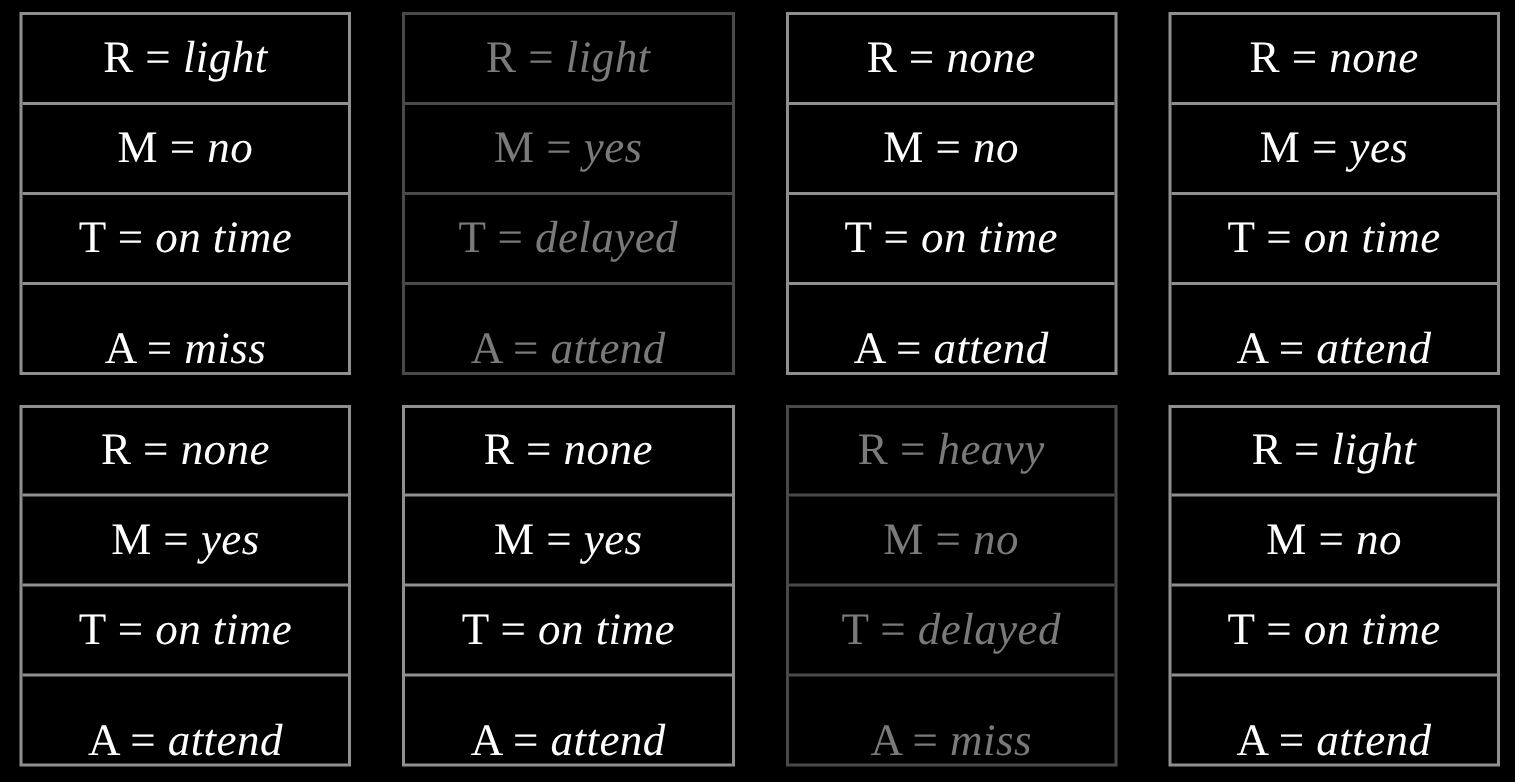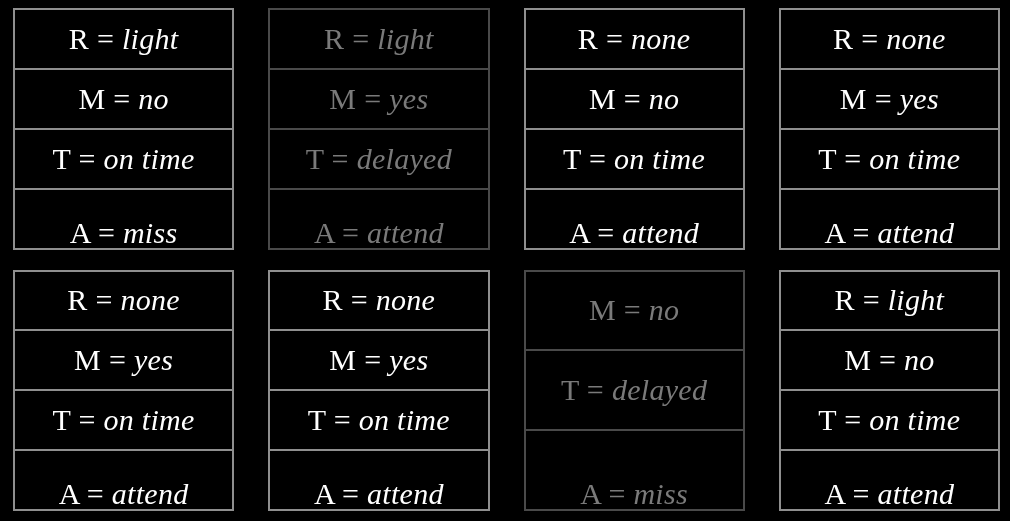--- a/index.html
+++ b/index.html
@@ -149,20 +149,23 @@
       </div>
       <div class="row">
         <span class="txt"><span class="var">T</span><span class="eq"> = </span><span class="val">on time</span></span>
       </div>
       <div class="row">
         <span class="txt"><span class="var">A</span><span class="eq"> = </span><span class="val">attend</span></span>
       </div>
     </div>
     <div class="card dim">
       <div class="row">
+        <span class="txt"><span class="var">R</span><span class="eq"> = </span><span class="val">heavy</span></span>
+      </div>
+      <div class="row">
         <span class="txt"><span class="var">M</span><span class="eq"> = </span><span class="val">no</span></span>
       </div>
       <div class="row">
         <span class="txt"><span class="var">T</span><span class="eq"> = </span><span class="val">delayed</span></span>
       </div>
       <div class="row">
         <span class="txt"><span class="var">A</span><span class="eq"> = </span><span class="val">miss</span></span>
       </div>
     </div>
     <div class="card">

